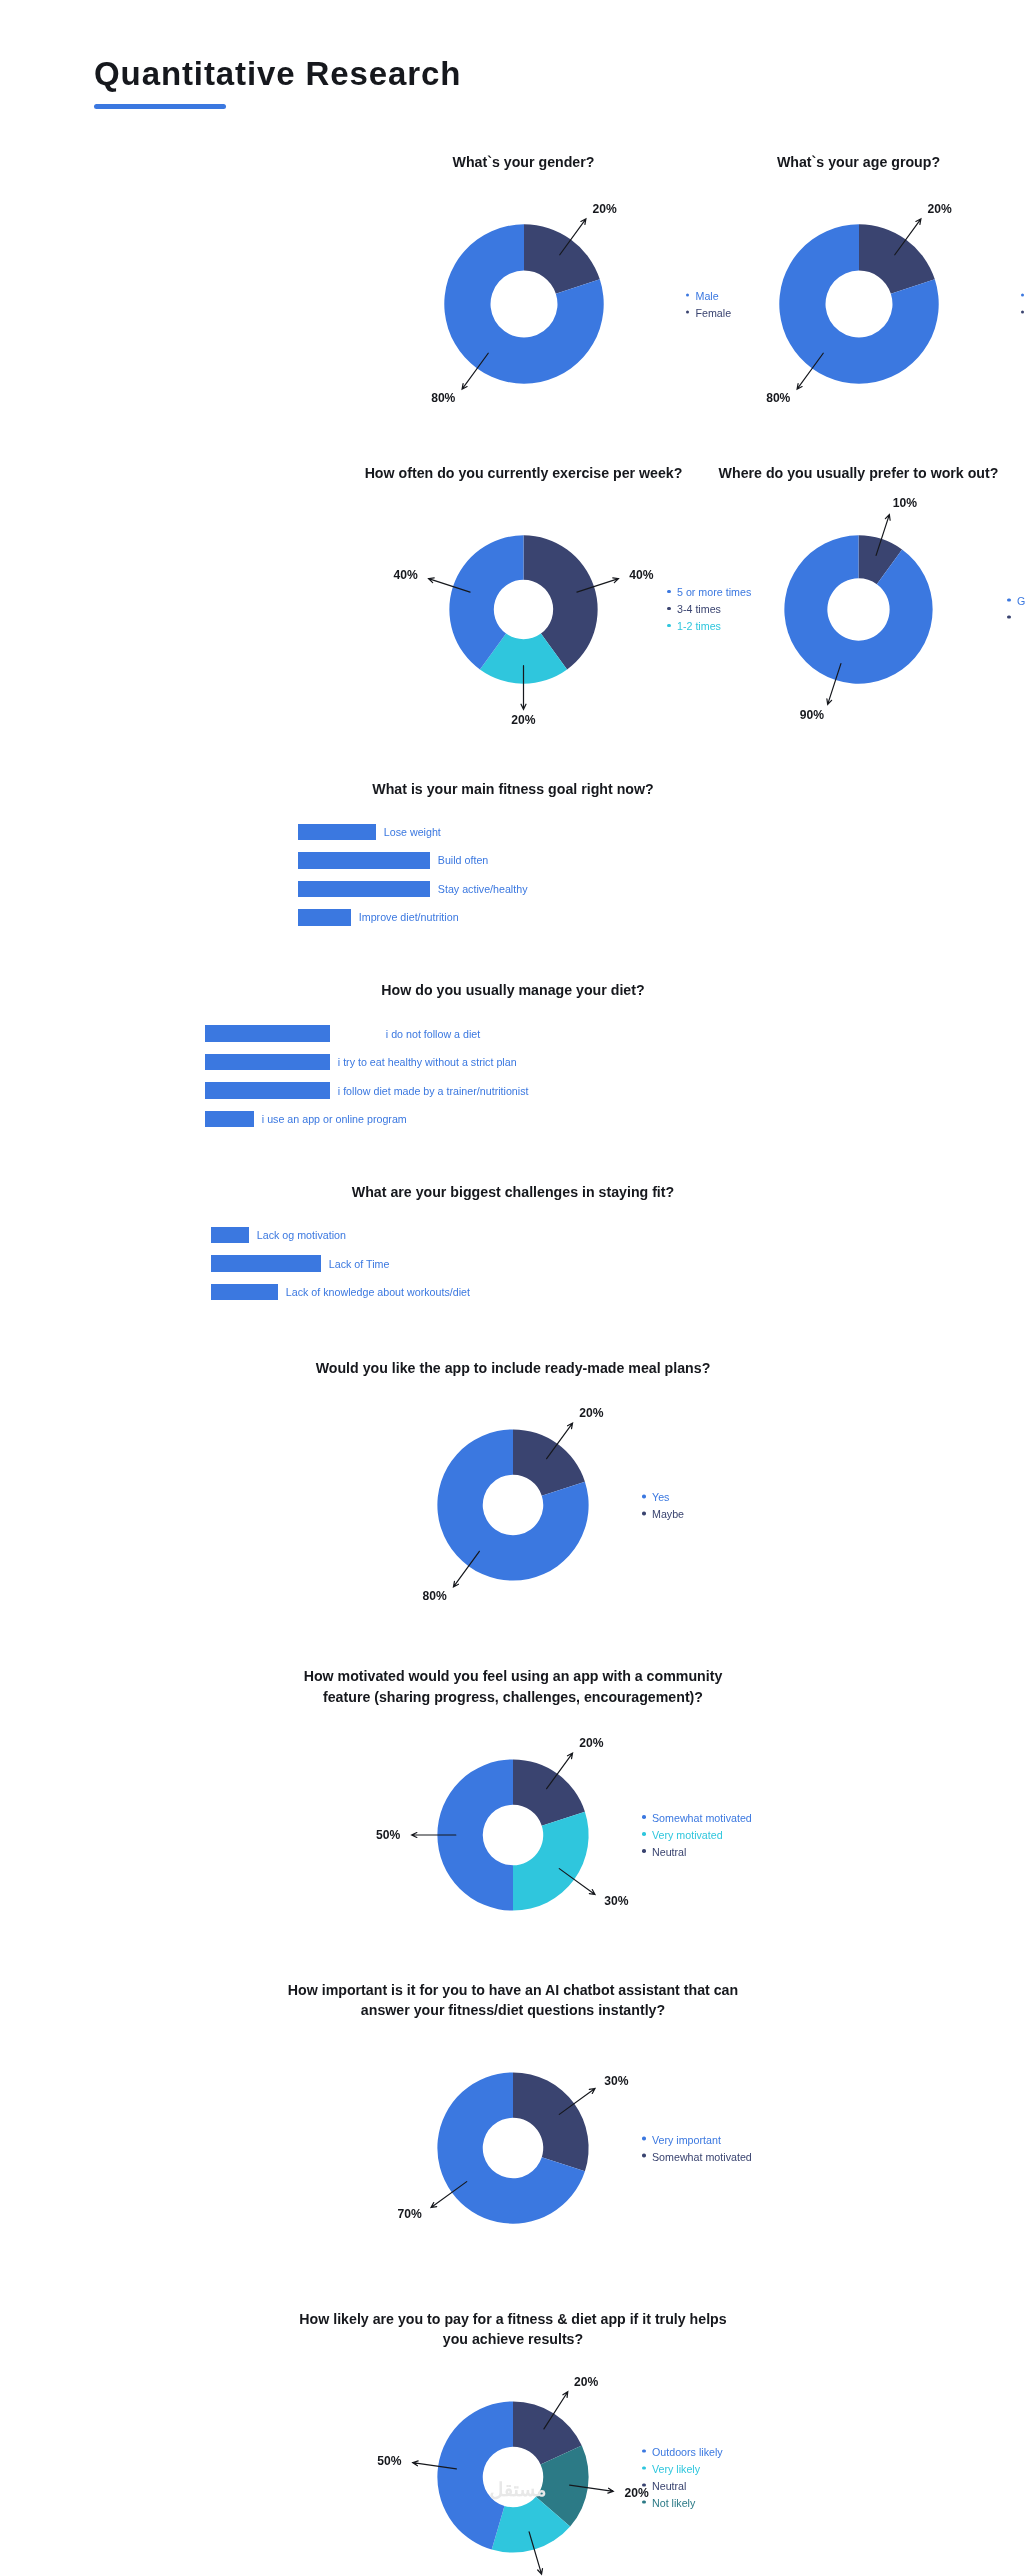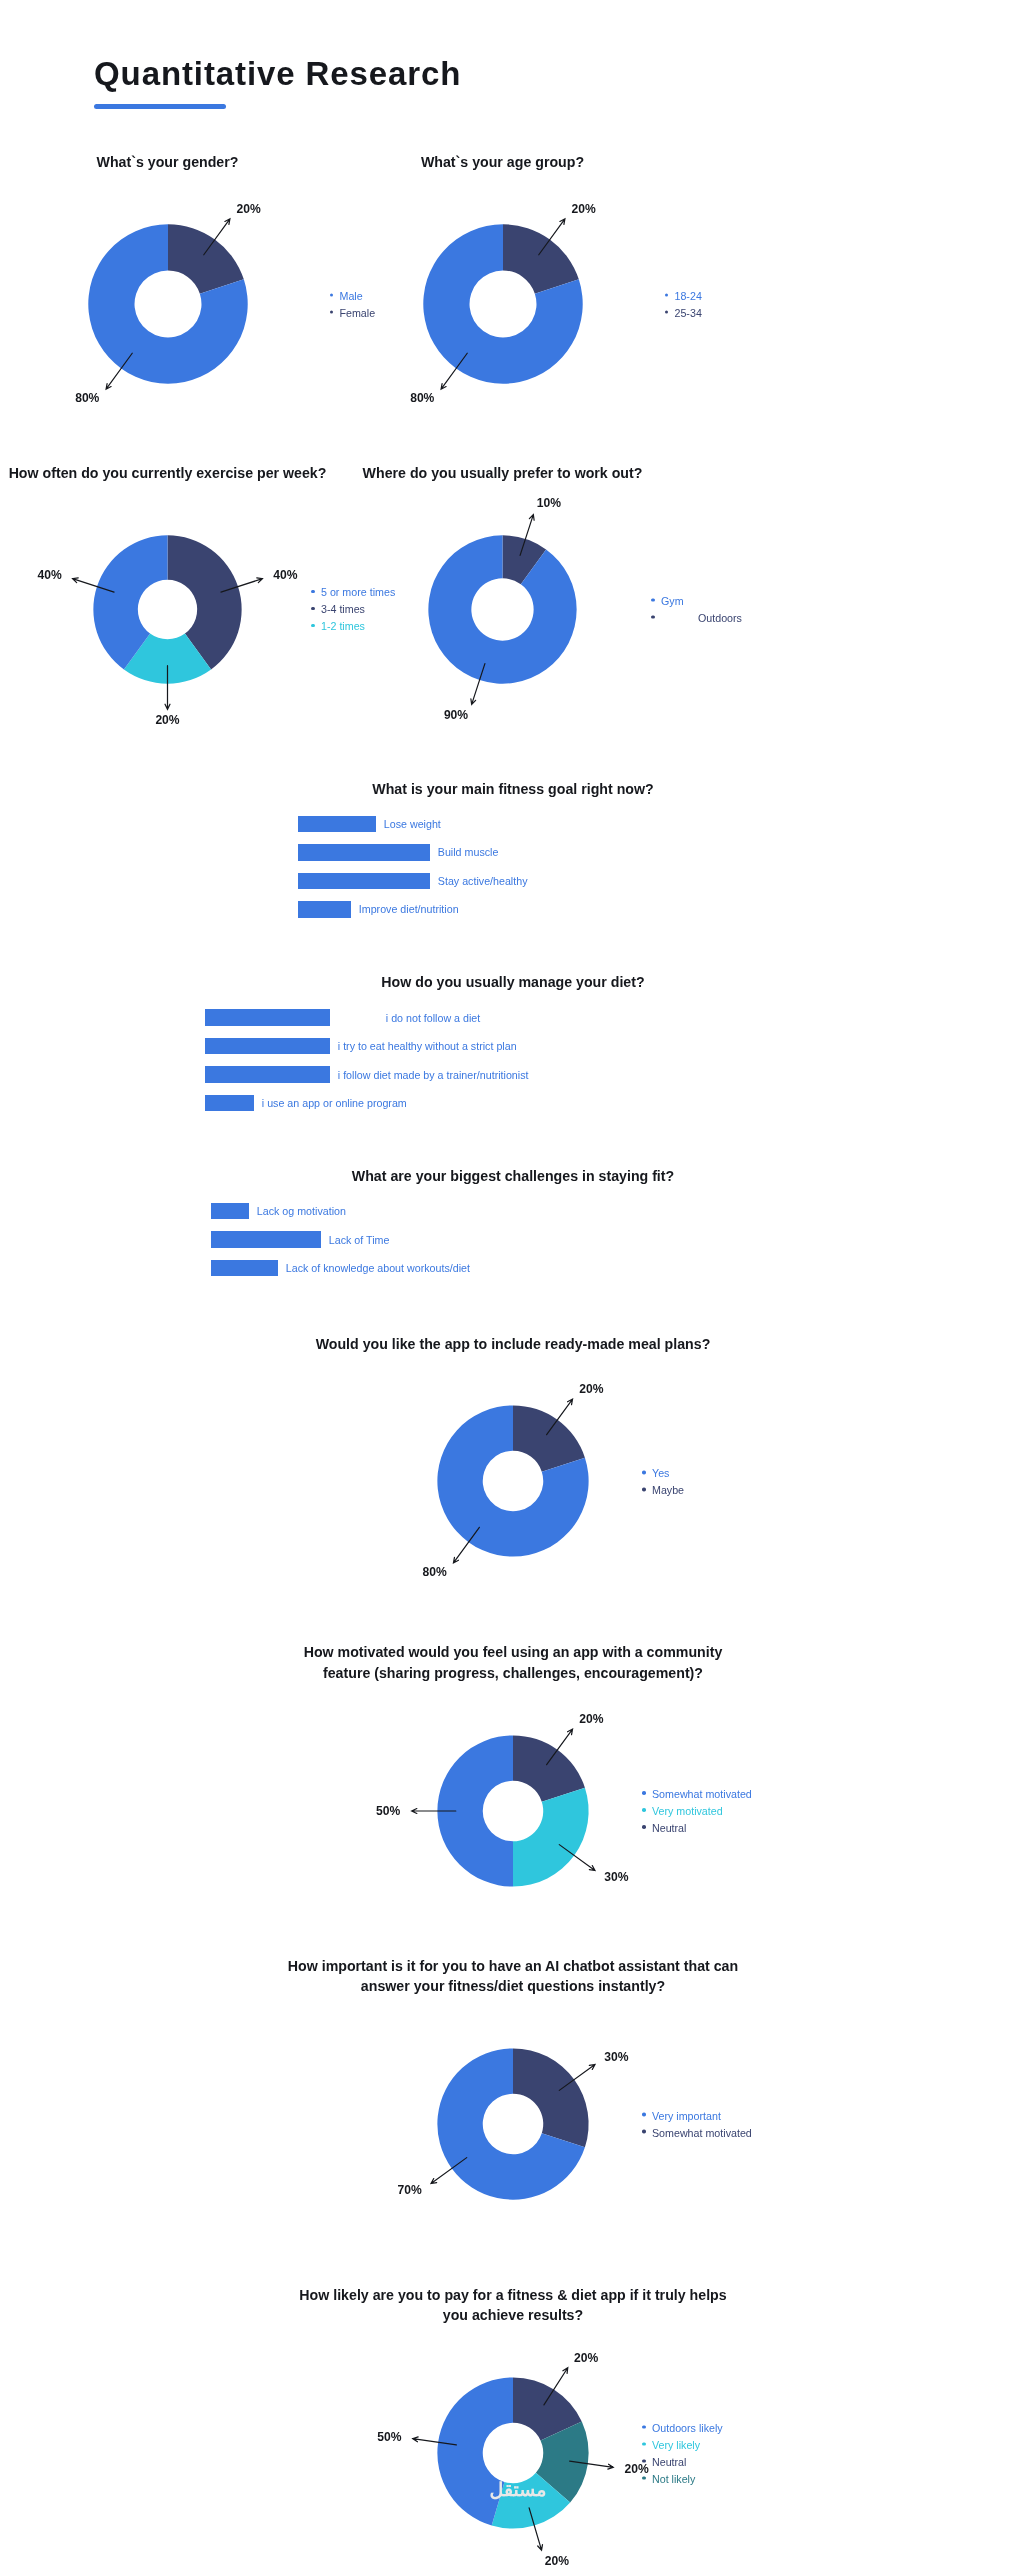--- a/index.html
+++ b/index.html
@@ -40,21 +40,21 @@
     text-align: center;
     font-size: 14.2px;
     font-weight: 700;
     color: #16181d;
     line-height: 1.45;
   }
 
   
   .donut-row {
     display: flex;
-    justify-content: flex-start;
+    justify-content: flex-end;
     align-items: flex-start;
   }
   .donut-block { width: 335px; }
   .donut-area {
     position: relative;
     display: flex;
     justify-content: center;
     align-items: center;
     margin-top: 10px;
   }
@@ -78,21 +78,21 @@
     display: inline-block;
     width: 3.6px; height: 3.6px;
     border-radius: 50%;
     margin-right: 6.4px;
     flex: 0 0 auto;
     position: relative;
     top: -2.8px;
   }
 
   
-  .bar-chart { margin-top: 13px; }
+  .bar-chart { margin-top: 21px; }
   .bar-row {
     display: flex;
     align-items: center;
     height: 23.5px;
     margin-bottom: 5px;
   }
   .bar-spacer { flex: 0 0 auto; }
   .bar {
     height: 16.4px;
     background: #3b78e0;
@@ -246,21 +246,21 @@
   <div class="q-title">What is your main fitness goal right now?</div>
   <div class="bar-chart">
       <div class="bar-row">
         <div class="bar-spacer" style="width: 298px;"></div>
         <div class="bar" style="width: 78px; background: rgb(59, 120, 224);"></div>
         <div class="bar-label" style="color: rgb(59, 120, 224);">Lose weight</div>
       </div>
       <div class="bar-row">
         <div class="bar-spacer" style="width: 298px;"></div>
         <div class="bar" style="width: 132px; background: rgb(59, 120, 224);"></div>
-        <div class="bar-label" style="color: rgb(59, 120, 224);">Build muscle</div>
+        <div class="bar-label" style="color: rgb(59, 120, 224);">Build often</div>
       </div>
       <div class="bar-row">
         <div class="bar-spacer" style="width: 298px;"></div>
         <div class="bar" style="width: 132px; background: rgb(59, 120, 224);"></div>
         <div class="bar-label" style="color: rgb(59, 120, 224);">Stay active/healthy</div>
       </div>
       <div class="bar-row">
         <div class="bar-spacer" style="width: 298px;"></div>
         <div class="bar" style="width: 53px; background: rgb(59, 120, 224);"></div>
         <div class="bar-label" style="color: rgb(59, 120, 224);">Improve diet/nutrition</div>

